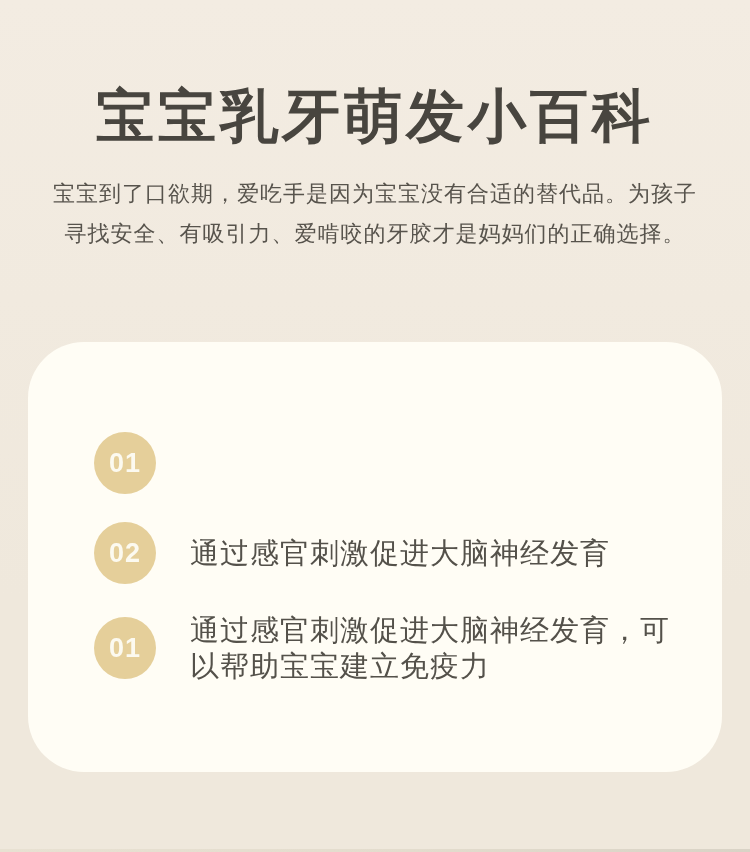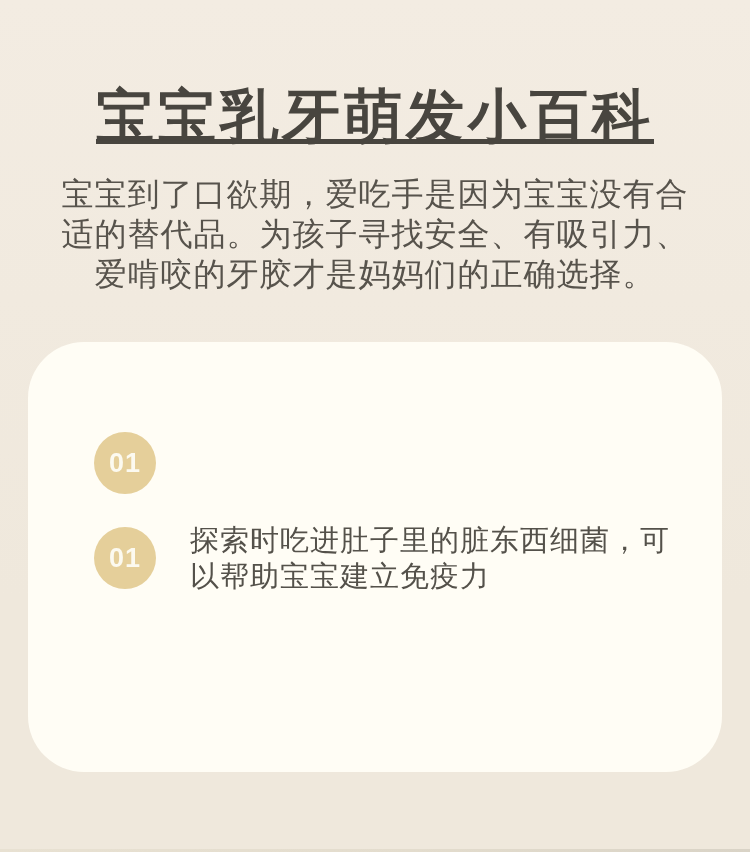--- a/index.html
+++ b/index.html
@@ -22,30 +22,29 @@
     top: 84px;
     left: 0;
     right: 0;
     margin: 0;
     text-align: center;
     font-size: 58px;
     line-height: 64px;
     font-weight: 700;
     letter-spacing: 4px;
     color: var(--title-color, #48453F);
-    text-decoration: underline;
   }
   .intro {
     position: absolute;
     top: 174px;
     left: 51px;
     width: 648px;
     margin: 0;
     text-align: center;
-    font-size: 32px;
+    font-size: 22px;
     line-height: 40px;
     letter-spacing: 1px;
     color: var(--body-color, #57534C);
   }
   .card {
     position: absolute;
     left: 28px;
     top: 342px;
     width: 694px;
     height: 430px;
@@ -100,23 +99,27 @@
   <h1 class="title">宝宝乳牙萌发小百科</h1>
 
   <p class="intro">宝宝到了口欲期，爱吃手是因为宝宝没有合适的替代品。为孩子寻找安全、有吸引力、爱啃咬的牙胶才是妈妈们的正确选择。</p>
 
   <div class="card">
 
     <div class="benefit-row">
       <div class="benefit-badge">01</div>
     </div>
 
+    <div class="benefit-row">
+      <div class="benefit-badge">02</div>
+      <div class="benefit-text">通过感官刺激促进大脑神经发育</div>
+    </div>
 
     <div class="benefit-row">
       <div class="benefit-badge">01</div>
-      <div class="benefit-text">探索时吃进肚子里的脏东西细菌，可以帮助宝宝建立免疫力</div>
+      <div class="benefit-text">通过感官刺激促进大脑神经发育，可以帮助宝宝建立免疫力</div>
     </div>
 
   </div>
 
   <div class="section-divider"></div>
 
 </div>
 
 </body></html>

